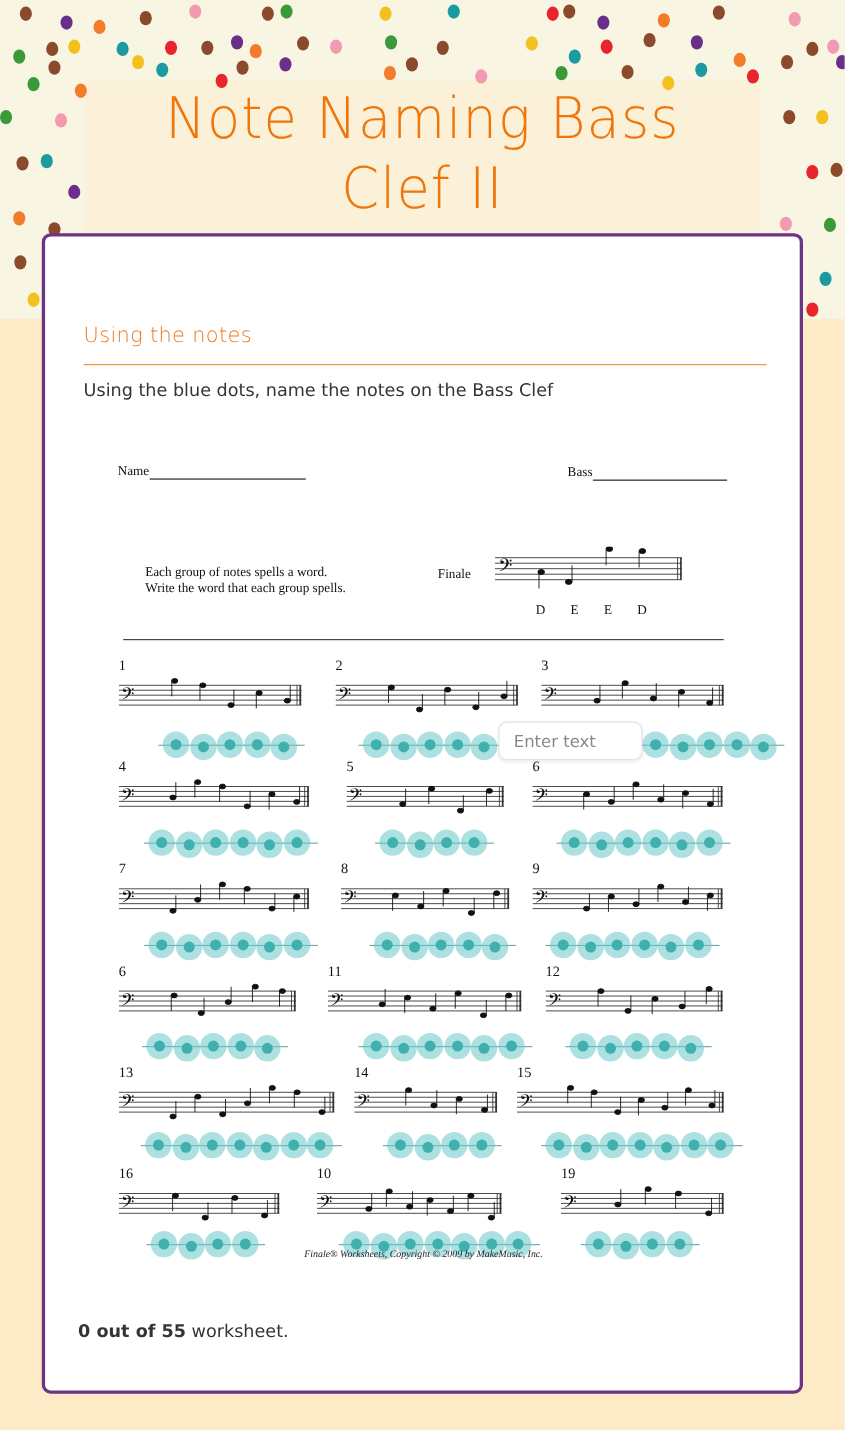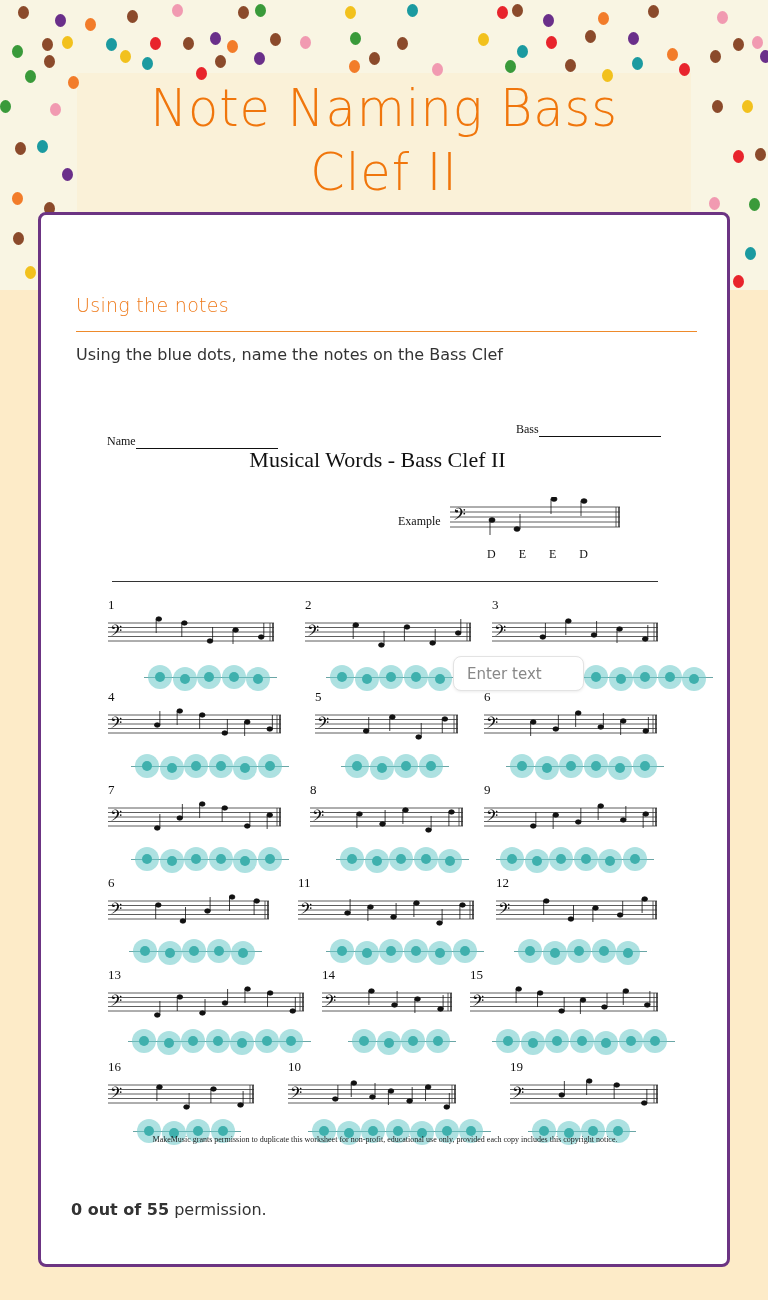--- a/index.html
+++ b/index.html
@@ -50,21 +50,21 @@
   .instructions {
     position: absolute; left: 76px; top: 345px;
     color: #333;
     font-size: 16px;
   }
   .worksheet {
     position: absolute; left: 100px; top: 415px; width: 570px; height: 760px;
     font-family: "Liberation Serif", serif;
     color: #111;
   }
-  .ws-name { position: absolute; left: 7px; top: 19px; font-size: 12px; text-align: center; }
+  .ws-name { position: absolute; left: 7px; top: 6px; font-size: 12px; text-align: center; }
   .ws-date { position: absolute; left: 416px; top: 7px; font-size: 12px; }
   .ws-line { display: inline-block; border-bottom: 1px solid #111; height: 12px; vertical-align: bottom; }
   .ws-title { position: absolute; left: 0; top: 32px; width: 555px; text-align: center; font-size: 22px; }
   .ws-desc { position: absolute; left: 32px; top: 98px; font-size: 12px; line-height: 14px; }
   .ws-example-label { position: absolute; left: 298px; top: 99px; font-size: 12px; }
   .ws-example-letters { position: absolute; left: 387px; top: 132px; font-size: 12px; word-spacing: 20px; }
   .ws-divider { position: absolute; left: 12px; top: 166px; width: 546px; height: 1px; background: #333; }
   .staff { position: absolute; }
   .staff .num { position: absolute; left: 0; top: -18px; font-size: 13px; }
   .dots-row { position: absolute; height: 30px; }
@@ -182,22 +182,25 @@
 
 <div class="card"></div>
 
 <div class="section-heading">Using the notes</div>
 <div class="section-rule"></div>
 <div class="instructions">Using the blue dots, name the notes on the Bass Clef</div>
 
 <div class="worksheet" id="worksheet">
   <div class="ws-name"><span>Name</span><span class="ws-line" style="width:142px"></span></div>
   <div class="ws-date"><span>Bass</span><span class="ws-line" style="width:122px"></span></div>
-  <div class="ws-title">Musical Words - Bass Clef II</div>
-  <div class="ws-example-label">Example</div>
+  <div class="ws-desc">
+    <div>Each group of notes spells a word.</div>
+    <div>Write the word that each group spells.</div>
+  </div>
+  <div class="ws-example-label">Finale</div>
   <svg style="position:absolute;left:350px;top:82px" width="175" height="40">
     <g stroke="#333" stroke-width="0.8">
       <line x1="0" y1="10" x2="170" y2="10"></line>
         <line x1="0" y1="15" x2="170" y2="15"></line>
       <line x1="0" y1="20" x2="170" y2="20"></line>
         <line x1="0" y1="25" x2="170" y2="25"></line>
       <line x1="0" y1="30" x2="170" y2="30"></line>
       <line x1="166" y1="10" x2="166" y2="30"></line>
         <line x1="169" y1="10" x2="169" y2="30" stroke-width="1.5"></line>
     </g>
@@ -862,23 +865,23 @@
       </div>
       <div class="dots-row" style="left: 432px; top: 702px; width: 100px;">
         <div class="line"></div>
         <div class="dot" style="left:0px;top:2px"></div>
         <div class="dot" style="left:24.5px;top:4px"></div>
         <div class="dot" style="left:49px;top:2px"></div>
         <div class="dot" style="left:73.5px;top:2px"></div>
       </div>
     </div>
   <div class="ws-footer">
-    <div>MakeMusic grants permission to duplicate this worksheet for non-profit, educational use only, provided each copy includes this copyright notice.</div>
+    <div><i>Finale® Worksheets, Copyright © 2009 by MakeMusic, Inc.</i></div>
   </div>
 </div>
 
 <div class="text-popup">
   <input type="text" placeholder="Enter text" style="">
 </div>
 
 <div class="progress">
-  <b>0 out of 55</b><span> permission.</span>
+  <b>0 out of 55</b><span> worksheet.</span>
 </div>
 
 </body></html>

